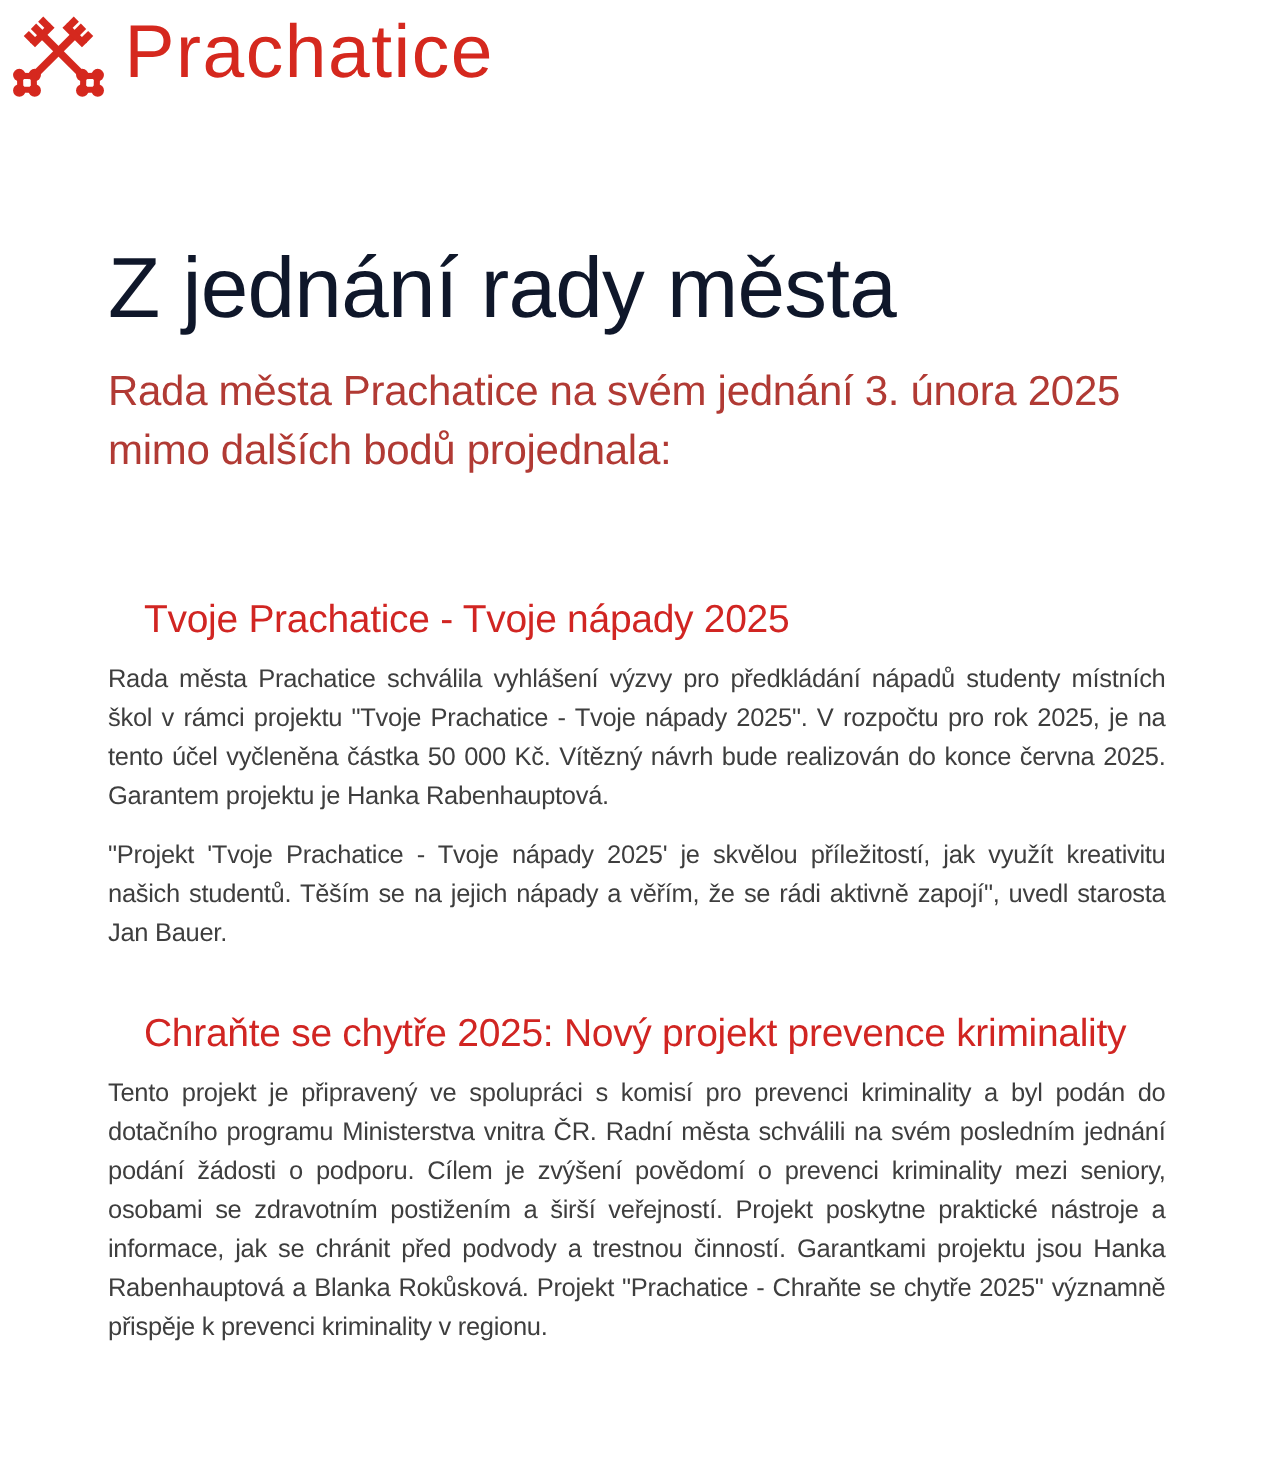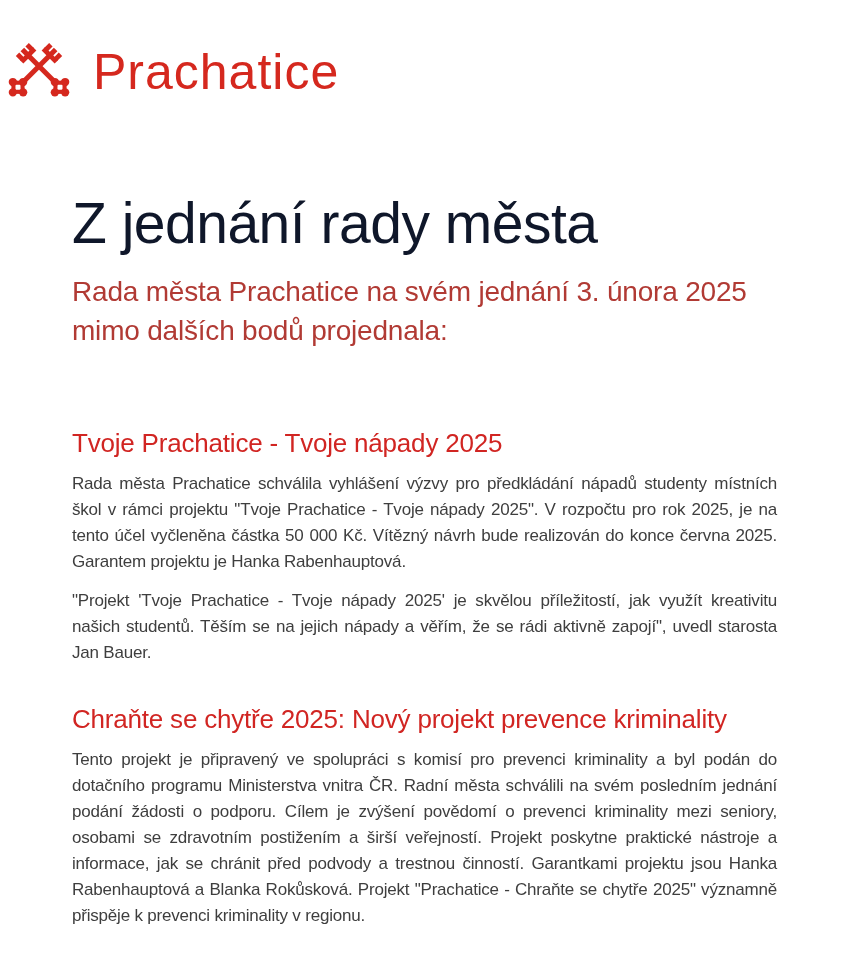--- a/index.html
+++ b/index.html
@@ -14,25 +14,24 @@
     min-height: 972px;
     background: #ffffff;
     position: relative;
   }
   
   .site-header {
     padding: 9px 0 0 7px;
   }
   .brand {
     display: inline-flex;
-    align-items: flex-end;
-    gap: 22px;
+    align-items: flex-start;
+    gap: 12px;
     text-decoration: none;
     cursor: pointer;
-    margin-top: 32px;
   }
   .brand svg { display: block; }
   .brand-name {
     color: #d5281e;
     font-size: 50px;
     font-weight: 400;
     letter-spacing: 1px;
     line-height: 1;
     padding-bottom: 6px;
   }
@@ -63,20 +62,21 @@
     line-height: 1.4;
     letter-spacing: -0.2px;
     max-width: 707px;
   }
   .section-heading {
     color: #d12522;
     font-size: 26px;
     font-weight: 400;
     letter-spacing: -0.2px;
     line-height: 1.2;
+    margin-left: 24px;
   }
   .section-1 { margin-top: 78px; }
   .section-2 { margin-top: 38px; }
   .body-paragraph {
     margin-top: 12px;
     color: #3e3e3e;
     font-size: 17px;
     line-height: 26px;
     letter-spacing: -0.2px;
     text-align: justify;

